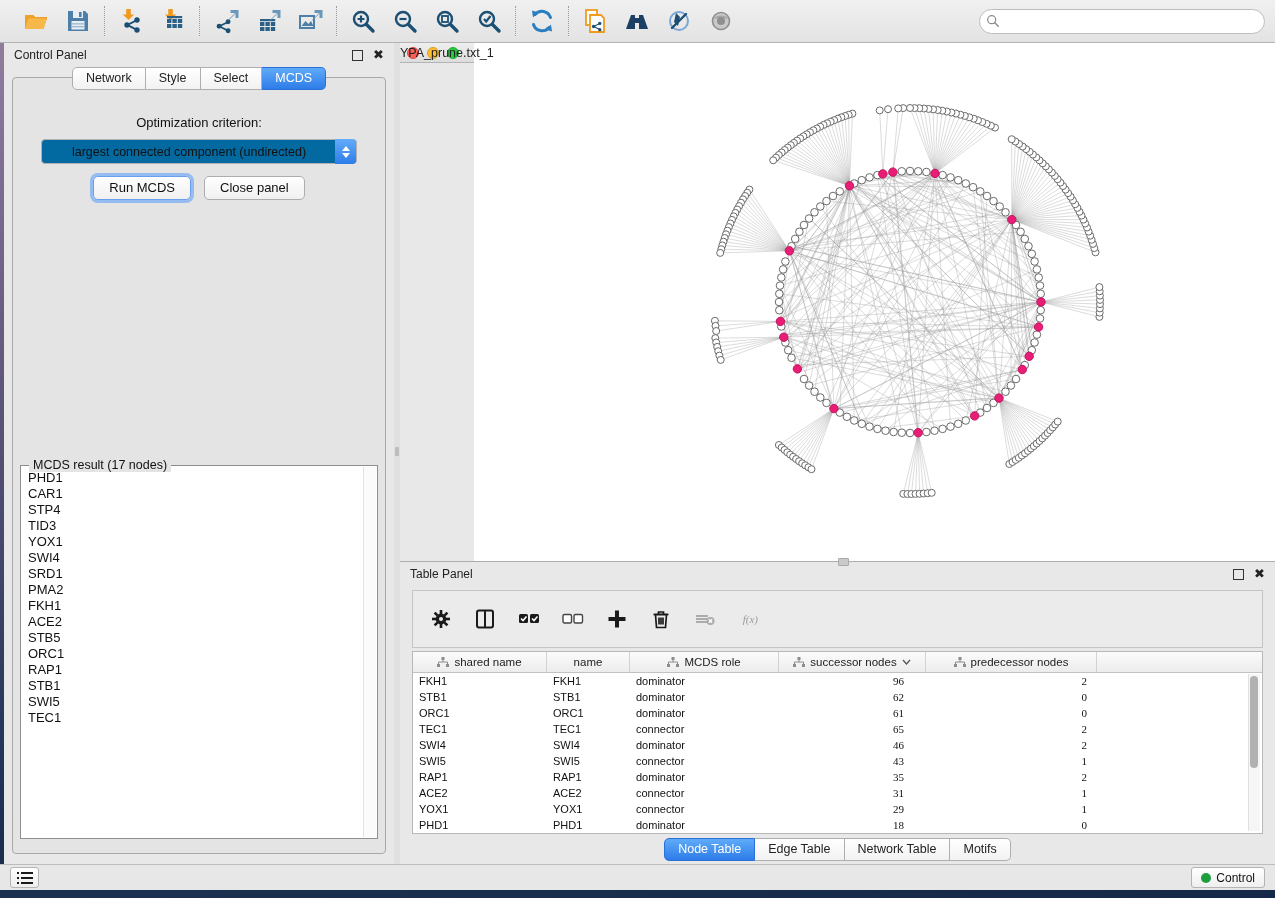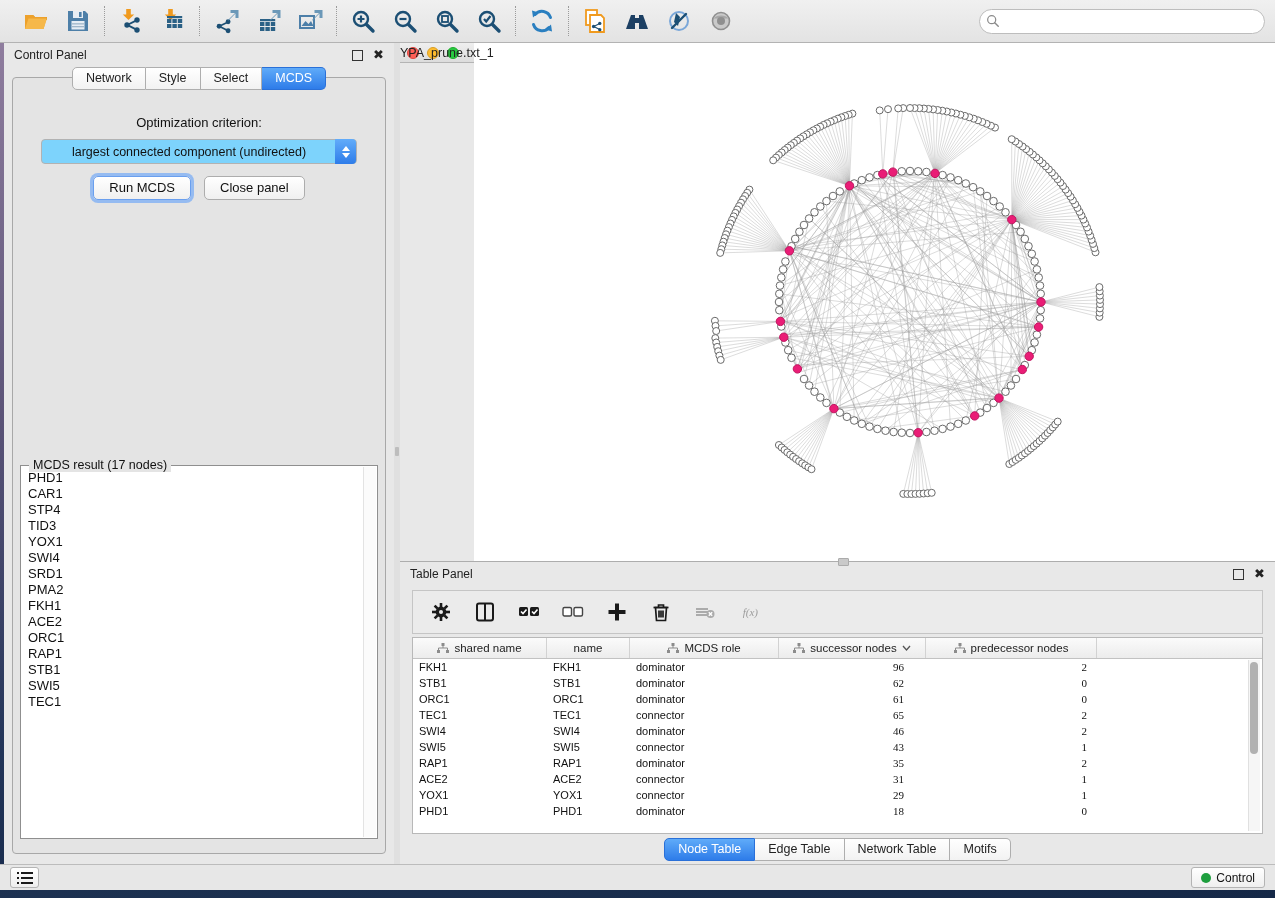--- a/index.html
+++ b/index.html
@@ -32,21 +32,21 @@
   .close-x{font-size:13px;font-weight:bold;color:#222;line-height:10px;cursor:pointer;}
   .seg-tabs{display:flex;justify-content:center;flex:0 0 auto;position:relative;z-index:2;}
   .seg-tab{font-size:12.5px;color:#222;background:linear-gradient(#ffffff,#f2f2f2);
     border:1px solid #aeaeae;border-left:none;padding:3px 13px 4px;cursor:pointer;}
   .seg-tab:first-child{border-left:1px solid #aeaeae;border-radius:5px 0 0 5px;}
   .seg-tab:last-child{border-radius:0 5px 5px 0;}
   .seg-tab.selected{background:linear-gradient(#5fabf9,#2e7ce9);color:#fff;border-color:#2a70d8;}
   .cp-content{flex:1;margin:-13px 8px 10px;padding-top:13px;border:1px solid #a8a8a8;border-radius:4px;
     background:#e4e4e4;display:flex;flex-direction:column;align-items:center;min-height:0;}
   .opt-label{font-size:13px;color:#111;margin-top:24px;}
-  .dropdown{margin-top:9px;width:314px;height:23px;background:#7dd3fc;border:1px solid #b2b2b2;border-radius:4px;
+  .dropdown{margin-top:9px;width:314px;height:23px;background:#0369a1;border:1px solid #b2b2b2;border-radius:4px;
     display:flex;align-items:center;position:relative;cursor:pointer;}
   .dropdown-value{flex:1;font-size:12.5px;color:#111;text-align:center;padding-right:20px;white-space:nowrap;overflow:hidden;}
   .dropdown-cap{position:absolute;right:0;top:-1px;bottom:-1px;width:21px;border-radius:0 4px 4px 0;
     background:linear-gradient(#62acfa,#2e7ce9);display:flex;flex-direction:column;align-items:center;justify-content:center;gap:2px;}
   .tri-up{width:0;height:0;border-left:4px solid transparent;border-right:4px solid transparent;border-bottom:5px solid #fff;}
   .tri-down{width:0;height:0;border-left:4px solid transparent;border-right:4px solid transparent;border-top:5px solid #fff;}
   .btn-row{margin-top:12px;display:flex;gap:13px;}
   .aqua-btn{font-size:13px;color:#111;background:linear-gradient(#ffffff,#f0f0f0);
     border:1px solid #adadad;border-radius:5px;padding:3px 15px 4px;cursor:pointer;}
   .aqua-btn.focused{box-shadow:0 0 0 3px rgba(96,160,250,.6);border-color:#6a9fee;}
@@ -68,21 +68,21 @@
   .tl.red{background:#ff5f57;border:1px solid #e0443e;box-sizing:border-box;}
   .tl.yellow{background:#febc2e;border:1px solid #d89e24;box-sizing:border-box;}
   .tl.green{background:#28c840;border:1px solid #1dad2b;box-sizing:border-box;}
   .net-title{position:absolute;left:0;right:0;text-align:center;font-size:12.5px;color:#222;pointer-events:none;}
   .net-canvas{flex:1;background:#fff;min-height:0;}
   .net-canvas svg{display:block;}
   
   .table-panel{flex:1;display:flex;flex-direction:column;min-height:0;position:relative;}
   .h-handle{position:absolute;top:-4px;left:50%;width:9px;height:6px;background:#c9c9c9;border:1px solid #ababab;border-radius:1px;}
   .tp-toolbar{height:42px;margin:4px 12px 0;border:1px solid #c5c5c5;background:#ebebeb;
-    display:flex;align-items:center;gap:20px;padding:0 16px;flex:0 0 auto;}
+    display:flex;align-items:center;gap:20px;padding:7px 16px;flex:0 0 auto;}
   .tp-icon{width:24px;height:24px;display:flex;align-items:center;justify-content:center;cursor:pointer;}
   .tp-icon svg{width:22px;height:22px;}
   .tp-table{margin:3px 12px 0;border:1px solid #b8b8b8;background:#fff;flex:1;min-height:0;position:relative;
     display:flex;flex-direction:column;}
   .thead{display:flex;height:20px;background:linear-gradient(#fbfbfb,#ececec);border-bottom:1px solid #c2c2c2;flex:0 0 auto;}
   .th{display:flex;align-items:center;justify-content:center;gap:5px;font-size:11.5px;color:#222;
     border-right:1px solid #d2d2d2;box-sizing:border-box;cursor:pointer;overflow:hidden;}
   .th svg{flex:0 0 auto;}
   .tbody{flex:1;overflow:hidden;}
   .tr{display:flex;height:16px;align-items:center;cursor:default;}
@@ -328,20 +328,21 @@
               <div class="result-item">PHD1</div>
               <div class="result-item">CAR1</div>
               <div class="result-item">STP4</div>
               <div class="result-item">TID3</div>
               <div class="result-item">YOX1</div>
               <div class="result-item">SWI4</div>
               <div class="result-item">SRD1</div>
               <div class="result-item">PMA2</div>
               <div class="result-item">FKH1</div>
               <div class="result-item">ACE2</div>
+              <div class="result-item">STB5</div>
               <div class="result-item">ORC1</div>
               <div class="result-item">RAP1</div>
               <div class="result-item">STB1</div>
               <div class="result-item">SWI5</div>
               <div class="result-item">TEC1</div>
             </div>
           <div class="result-scroll"></div>
         </div>
       </div>
     </div>

